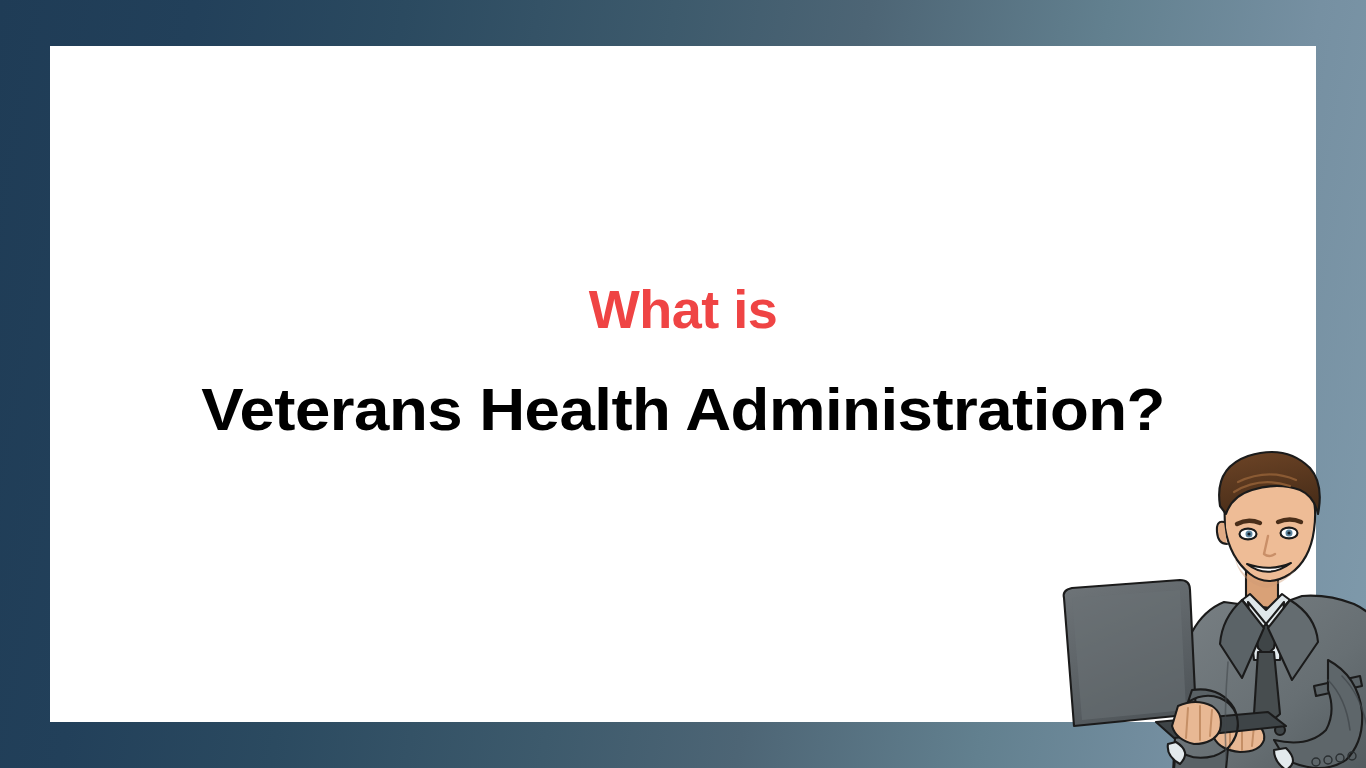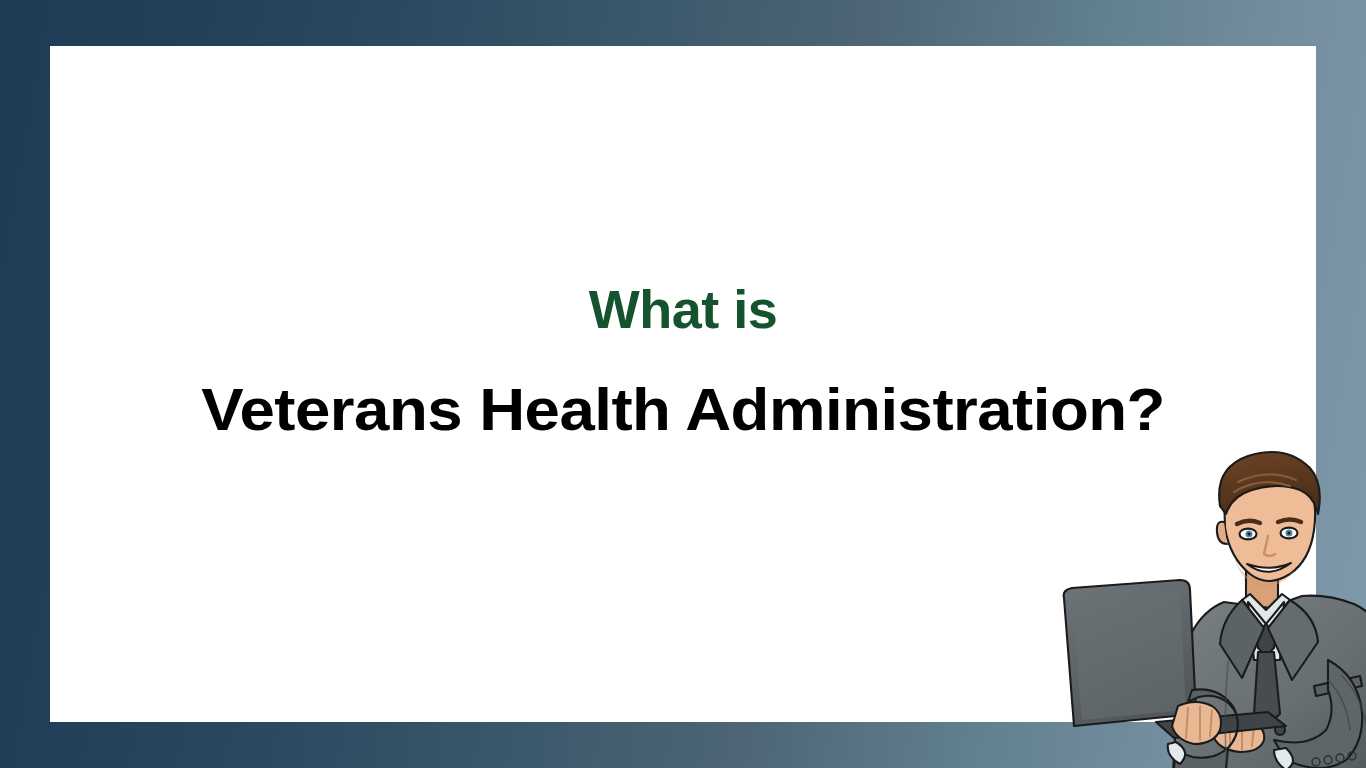--- a/index.html
+++ b/index.html
@@ -57,21 +57,21 @@
     padding-top: 236px;
     box-sizing: border-box;
     z-index: 3;
   }
 
   .title-line-1 {
     font-family: "Liberation Sans", sans-serif;
     font-weight: bold;
     font-size: 54px;
     line-height: 1.0;
-    color: #14532d;
+    color: #ef4444;
     letter-spacing: -0.5px;
     margin: 0 0 44px 0;
     white-space: nowrap;
   }
 
   .title-line-2 {
     font-family: "Liberation Sans", sans-serif;
     font-weight: bold;
     font-size: 60px;
     line-height: 1.0;

